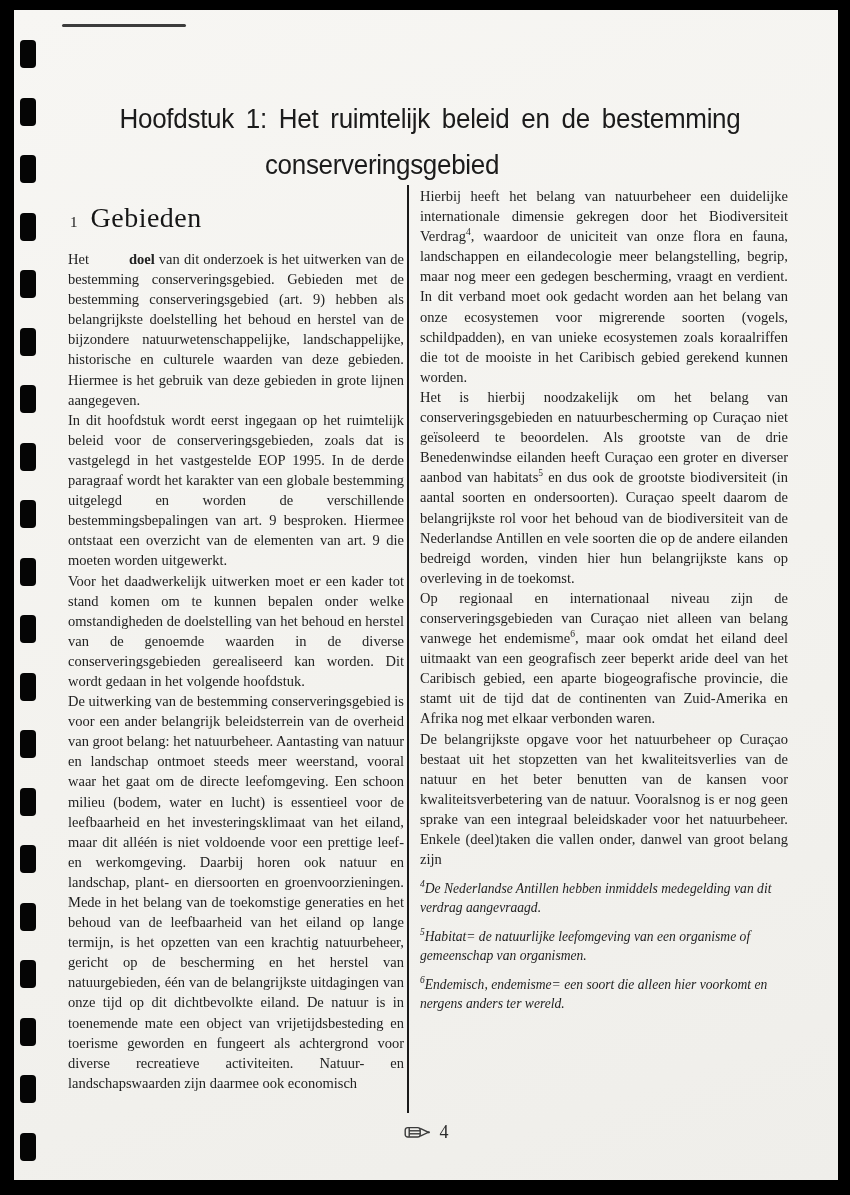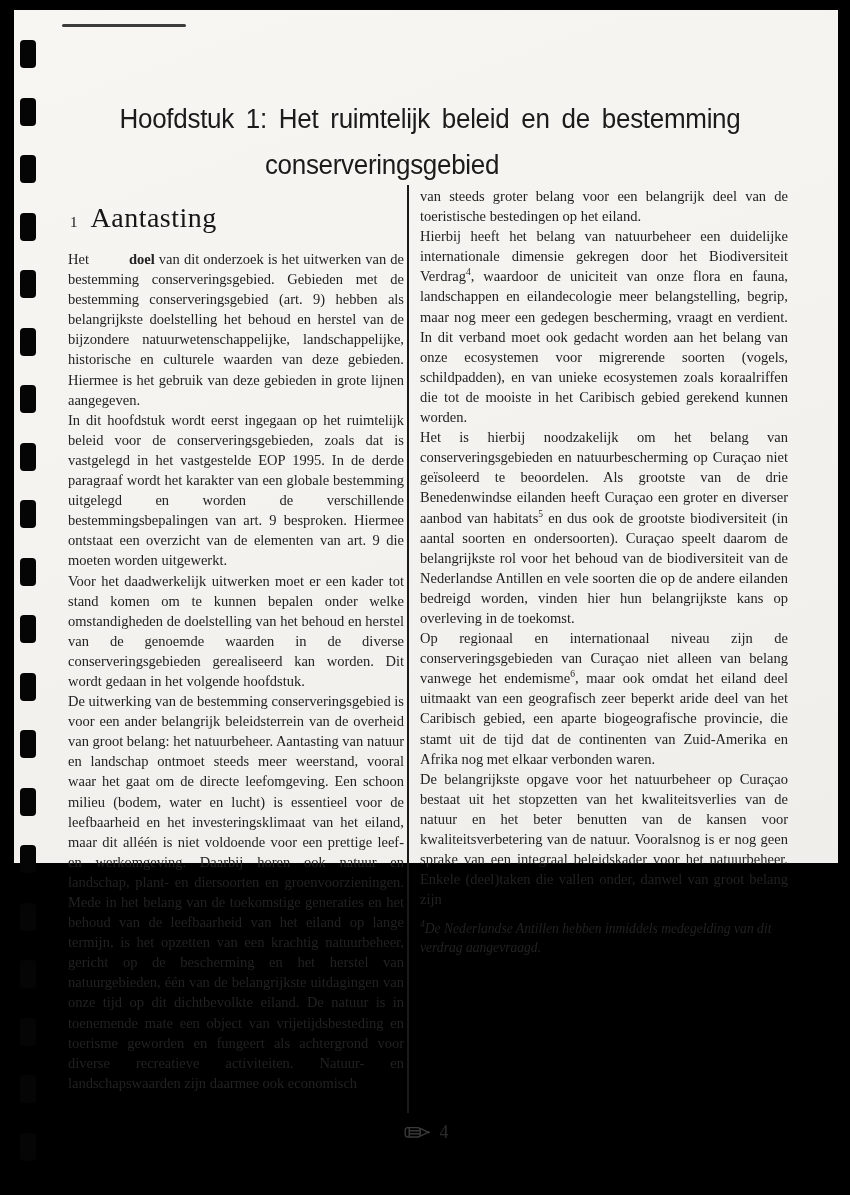--- a/index.html
+++ b/index.html
@@ -6,21 +6,21 @@
   body{
     width:850px;height:1195px;
     background:#000;
     position:relative;
     overflow:hidden;
     font-family:"Liberation Serif", serif;
   }
   .page{
     position:absolute;
     left:14px;top:10px;
-    width:824px;height:853px;
+    width:824px;height:1170px;
     background:linear-gradient(160deg,#f7f6f3 0%,#f3f2ee 55%,#efeeea 100%);
     color:#1f1f1f;
   }
   
   .holes{
     position:absolute;left:6px;top:30px;width:17px;
     display:flex;flex-direction:column;row-gap:29.5px;
   }
   .hole{
     width:16px;height:28px;background:#050505;border-radius:4px;
@@ -115,41 +115,42 @@
     </div>
 
   <div class="top-rule"></div>
 
   <div class="title-block">
     <div class="title-line1">Hoofdstuk 1: Het ruimtelijk beleid en de bestemming</div>
     <div class="title-line2">conserveringsgebied</div>
   </div>
 
   <div class="section-heading">
-    <span class="section-num">1</span><span class="section-title">Aantasting</span>
+    <span class="section-num">1</span><span class="section-title">Gebieden</span>
   </div>
 
   <div class="col col-left">
     <p><span>Het </span><strong>doel</strong><span> van dit onderzoek is het uitwerken van de bestemming conserveringsgebied. Gebieden met de bestemming conserveringsgebied (art. 9) hebben als belangrijkste doelstelling het behoud en herstel van de bijzondere natuurwetenschappelijke, landschappelijke, historische en culturele waarden van deze gebieden. Hiermee is het gebruik van deze gebieden in grote lijnen aangegeven.</span></p>
     <p>In dit hoofdstuk wordt eerst ingegaan op het ruimtelijk beleid voor de conserveringsgebieden, zoals dat is vastgelegd in het vastgestelde EOP 1995. In de derde paragraaf wordt het karakter van een globale bestemming uitgelegd en worden de verschillende bestemmingsbepalingen van art. 9 besproken. Hiermee ontstaat een overzicht van de elementen van art. 9 die moeten worden uitgewerkt.</p>
     <p>Voor het daadwerkelijk uitwerken moet er een kader tot stand komen om te kunnen bepalen onder welke omstandigheden de doelstelling van het behoud en herstel van de genoemde waarden in de diverse conserveringsgebieden gerealiseerd kan worden. Dit wordt gedaan in het volgende hoofdstuk.</p>
     <p class="gap-above">De uitwerking van de bestemming conserveringsgebied is voor een ander belangrijk beleidsterrein van de overheid van groot belang: het natuurbeheer. Aantasting van natuur en landschap ontmoet steeds meer weerstand, vooral waar het gaat om de directe leefomgeving. Een schoon milieu (bodem, water en lucht) is essentieel voor de leefbaarheid en het investeringsklimaat van het eiland, maar dit alléén is niet voldoende voor een prettige leef- en werkomgeving. Daarbij horen ook natuur en landschap, plant- en diersoorten en groenvoorzieningen. Mede in het belang van de toekomstige generaties en het behoud van de leefbaarheid van het eiland op lange termijn, is het opzetten van een krachtig natuurbeheer, gericht op de bescherming en het herstel van natuurgebieden, één van de belangrijkste uitdagingen van onze tijd op dit dichtbevolkte eiland. De natuur is in toenemende mate een object van vrijetijdsbesteding en toerisme geworden en fungeert als achtergrond voor diverse recreatieve activiteiten. Natuur- en landschapswaarden zijn daarmee ook economisch</p>
   </div>
 
   <div class="divider"></div>
 
   <div class="col col-right">
-    <p>van steeds groter belang voor een belangrijk deel van de toeristische bestedingen op het eiland.</p>
     <p><span>Hierbij heeft het belang van natuurbeheer een duidelijke internationale dimensie gekregen door het Biodiversiteit Verdrag</span><sup>4</sup><span>, waardoor de uniciteit van onze flora en fauna, landschappen en eilandecologie meer belangstelling, begrip, maar nog meer een gedegen bescherming, vraagt en verdient. In dit verband moet ook gedacht worden aan het belang van onze ecosystemen voor migrerende soorten (vogels, schildpadden), en van unieke ecosystemen zoals koraalriffen die tot de mooiste in het Caribisch gebied gerekend kunnen worden.</span></p>
     <p><span>Het is hierbij noodzakelijk om het belang van conserveringsgebieden en natuurbescherming op Curaçao niet geïsoleerd te beoordelen. Als grootste van de drie Benedenwindse eilanden heeft Curaçao een groter en diverser aanbod van habitats</span><sup>5</sup><span> en dus ook de grootste biodiversiteit (in aantal soorten en ondersoorten). Curaçao speelt daarom de belangrijkste rol voor het behoud van de biodiversiteit van de Nederlandse Antillen en vele soorten die op de andere eilanden bedreigd worden, vinden hier hun belangrijkste kans op overleving in de toekomst.</span></p>
     <p><span>Op regionaal en internationaal niveau zijn de conserveringsgebieden van Curaçao niet alleen van belang vanwege het endemisme</span><sup>6</sup><span>, maar ook omdat het eiland deel uitmaakt van een geografisch zeer beperkt aride deel van het Caribisch gebied, een aparte biogeografische provincie, die stamt uit de tijd dat de continenten van Zuid-Amerika en Afrika nog met elkaar verbonden waren.</span></p>
     <p class="gap-above">De belangrijkste opgave voor het natuurbeheer op Curaçao bestaat uit het stopzetten van het kwaliteitsverlies van de natuur en het beter benutten van de kansen voor kwaliteitsverbetering van de natuur. Vooralsnog is er nog geen sprake van een integraal beleidskader voor het natuurbeheer. Enkele (deel)taken die vallen onder, danwel van groot belang zijn</p>
 
     <div class="footnotes">
       <p class="footnote"><sup>4</sup><span>De Nederlandse Antillen hebben inmiddels medegelding van dit verdrag aangevraagd.</span></p>
+      <p class="footnote"><sup>5</sup><span>Habitat= de natuurlijke leefomgeving van een organisme of gemeenschap van organismen.</span></p>
+      <p class="footnote"><sup>6</sup><span>Endemisch, endemisme= een soort die alleen hier voorkomt en nergens anders ter wereld.</span></p>
     </div>
   </div>
 
   <div class="footer">
     <span class="footer-icon">
       <svg viewBox="0 0 28 15" width="28" height="15">
         <g fill="none" stroke="#3a3a3a" stroke-width="1.4">
           <rect x="1.2" y="2.6" width="15" height="9.4" rx="2.6"></rect>
           <line x1="5.2" y1="2.8" x2="5.2" y2="11.8"></line>
           <line x1="5.2" y1="5.8" x2="16" y2="5.8"></line>

